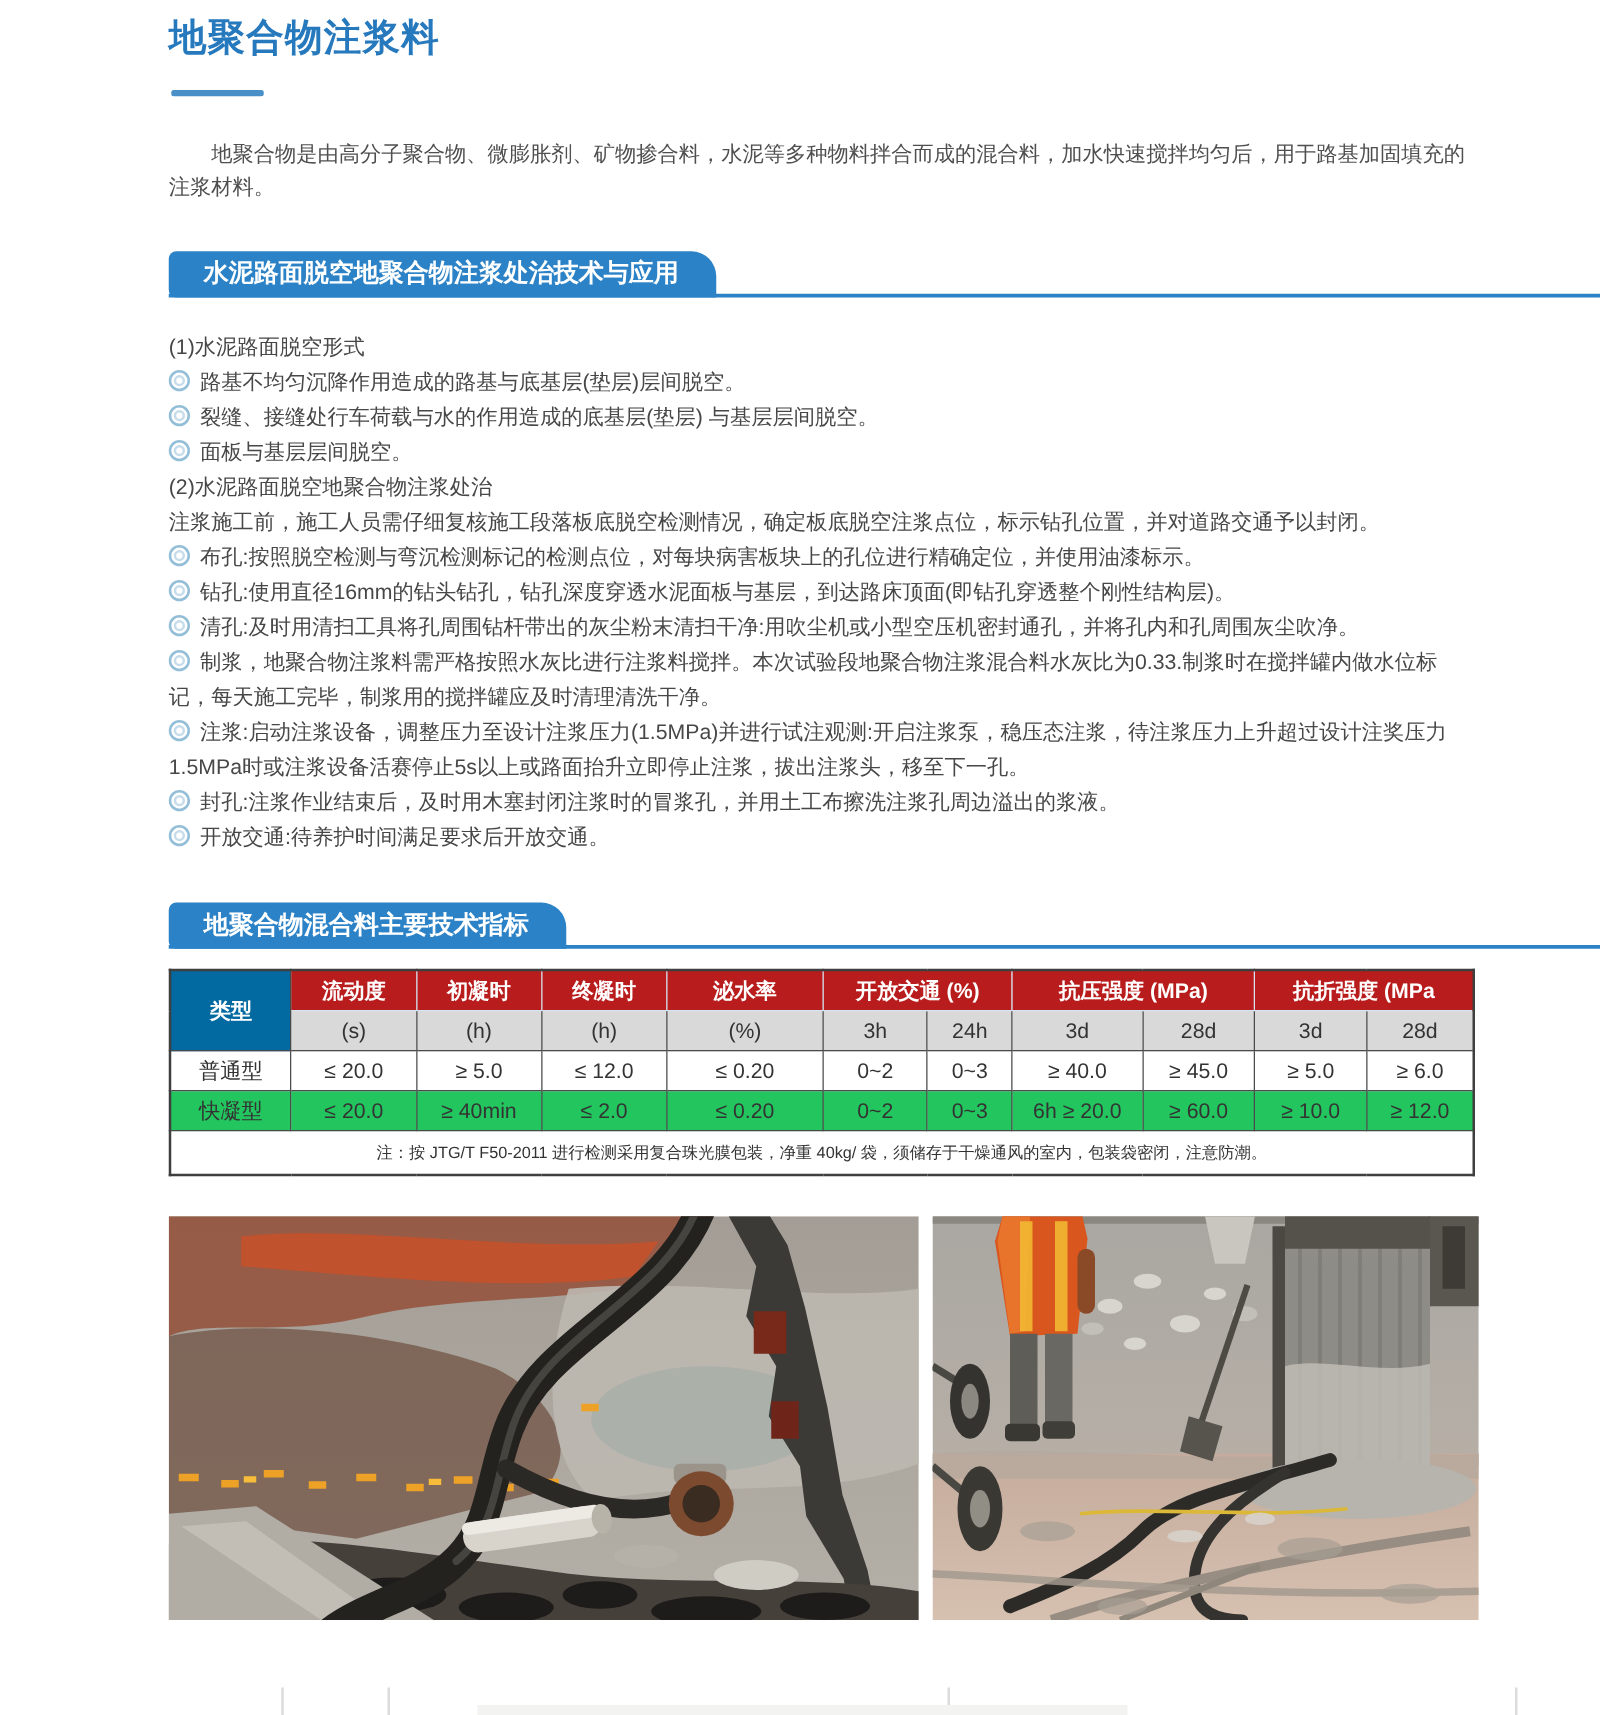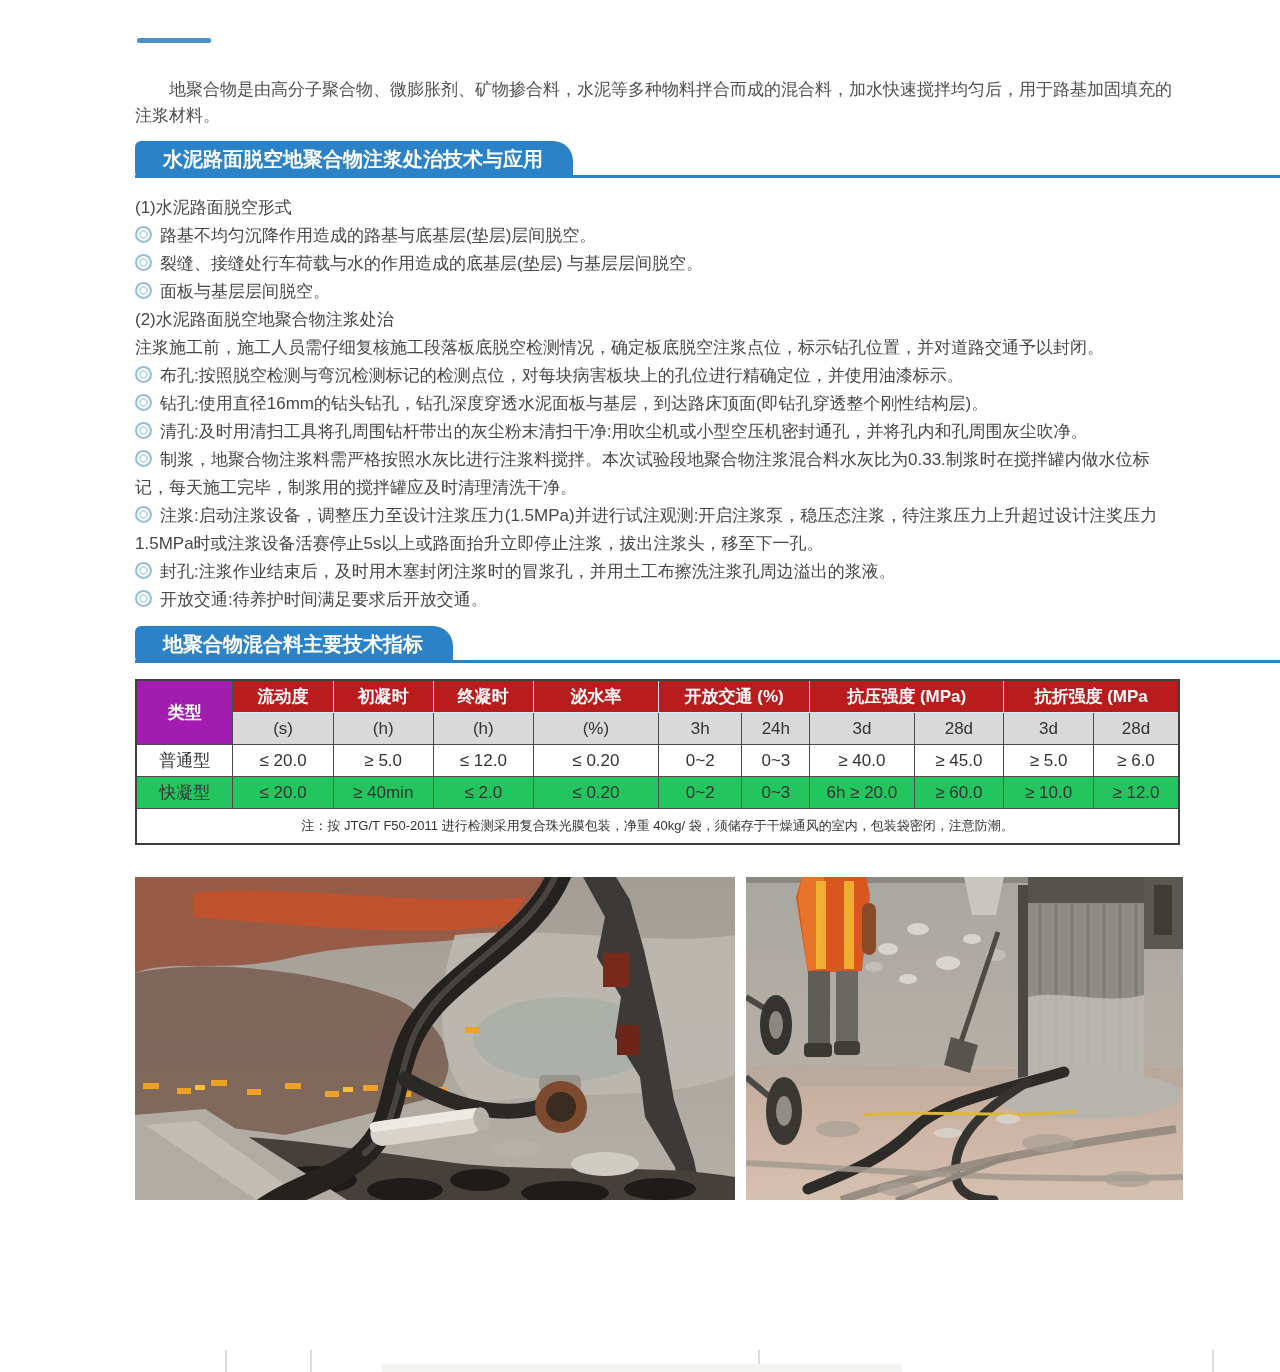--- a/index.html
+++ b/index.html
@@ -12,45 +12,45 @@
   .page{padding:14px 100px 0 135px;position:relative;}
 
   
   .doc-title{margin:0;font-size:30px;line-height:34px;font-weight:700;color:#2679bd;letter-spacing:1px;}
   .title-underline{width:74px;height:5px;background:#4a90c8;border-radius:2px;margin:24px 0 0 2px;}
 
   
   .intro{margin:34px 0 0;font-size:17px;line-height:26px;color:#4f4f4f;text-indent:2em;}
 
   
-  .banner-row{position:relative;margin-top:12px;height:37px;}
+  .banner-row{position:relative;margin-top:38px;height:37px;}
   .banner-row .rule{position:absolute;left:0;bottom:0;width:1145px;height:3px;background:#2b82c6;}
   .banner{
     position:absolute;left:0;top:0;display:inline-block;
     background:#2b82c6;color:#ffffff;font-size:20px;font-weight:700;
     line-height:23px;padding:7px 30px 7px 28px;
     border-radius:6px 20px 0 6px;white-space:nowrap;
   }
 
   
-  .body-block{margin-top:16px;}
+  .body-block{margin-top:26px;}
   .body-block p{margin:0;font-size:17px;line-height:28px;color:#474747;}
   .blt{
     display:inline-block;width:13px;height:13px;border-radius:50%;
     border:2px solid #93bed8;background:#ffffff;
     box-shadow:inset 0 0 0 2px #ffffff, inset 0 0 0 4px #c6dcea;
     margin-right:8px;vertical-align:-2px;
   }
 
   
   .spec-table{width:1045px;margin-top:16px;border-collapse:collapse;text-align:center;
     font-size:17px;color:#333;border:2px solid #3f3f3f;table-layout:fixed;}
   .spec-table th,.spec-table td{border:1px solid #4a4a4a;padding:2px 2px;height:27px;line-height:22px;}
   .spec-table th{font-weight:700;}
-  .spec-table .corner{background:#a21caf;color:#fff;}
+  .spec-table .corner{background:#0369a1;color:#fff;}
   .spec-table .g{background:#b91c1c;color:#fff;border-left:1px solid #d4e5f3;border-right:1px solid #d4e5f3;border-bottom:1px solid #d4e5f3;}
   .spec-table .s{background:#d9d9d9;font-weight:400;}
   .spec-table tr.alt td{background:#22c55e;}
   .spec-table .note-cell{background:#fff;height:30px;font-size:13px;}
 
   
   .photo-row{margin-top:32px;display:flex;gap:11px;}
   .photo{display:block;}
   .photo svg{display:block;}
 
@@ -59,20 +59,21 @@
   .bottom-marks i{position:absolute;top:0;width:2px;height:22px;background:#dcdcdc;}
   .bottom-marks .m1{left:225px}.bottom-marks .m2{left:310px}
   .bottom-marks .m3{left:758px}.bottom-marks .m4{left:1212px}
   .bottom-marks .wide{position:absolute;left:382px;top:14px;width:520px;height:8px;background:#f3f3f2;}
 </style>
 </head>
 <body>
 
 <div class="page">
 
+  <h1 class="doc-title">地聚合物注浆料</h1>
   <div class="title-underline"></div>
 
   <p class="intro">地聚合物是由高分子聚合物、微膨胀剂、矿物掺合料，水泥等多种物料拌合而成的混合料，加水快速搅拌均匀后，用于路基加固填充的注浆材料。</p>
 
   <div class="banner-row">
     <div class="rule"></div>
     <div class="banner">水泥路面脱空地聚合物注浆处治技术与应用</div>
   </div>
 
   <div class="body-block">

